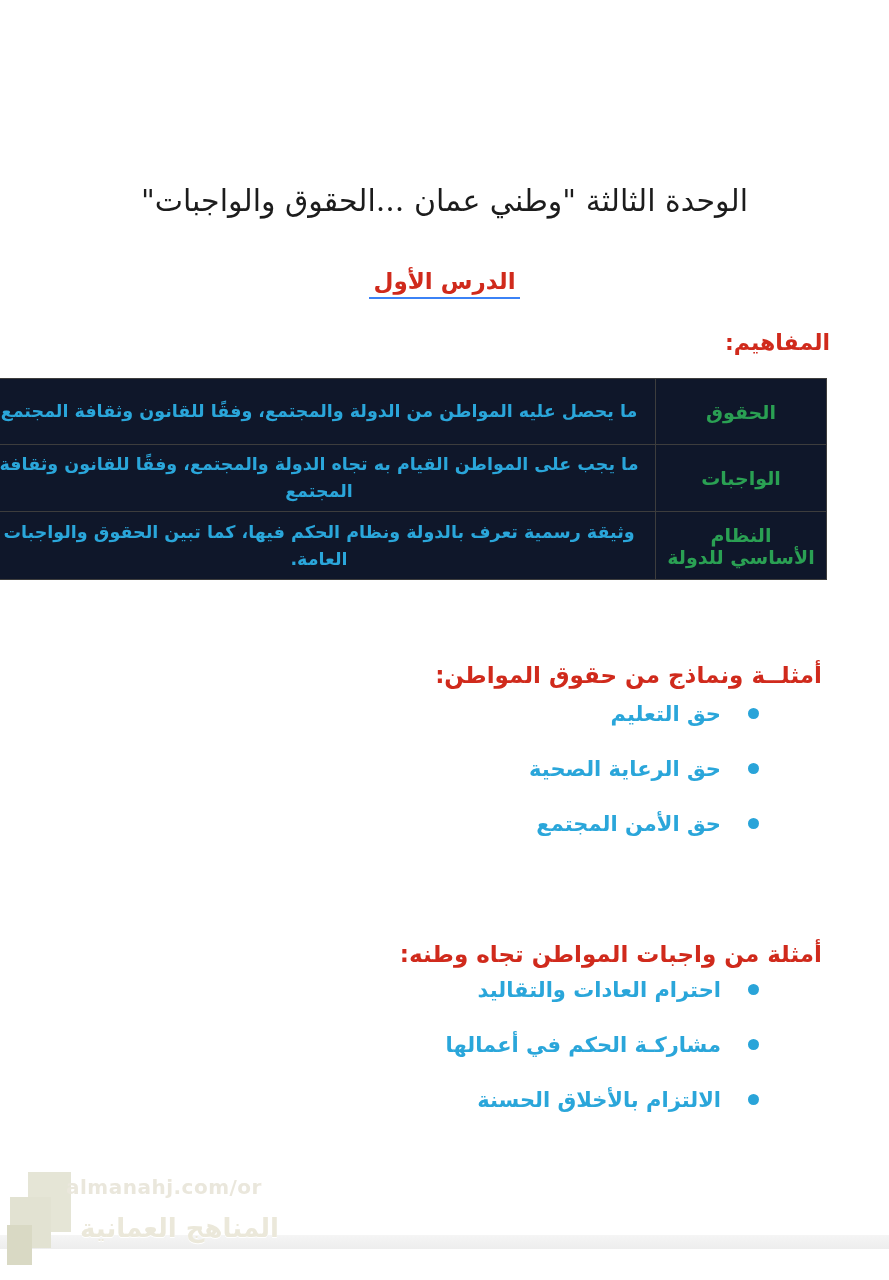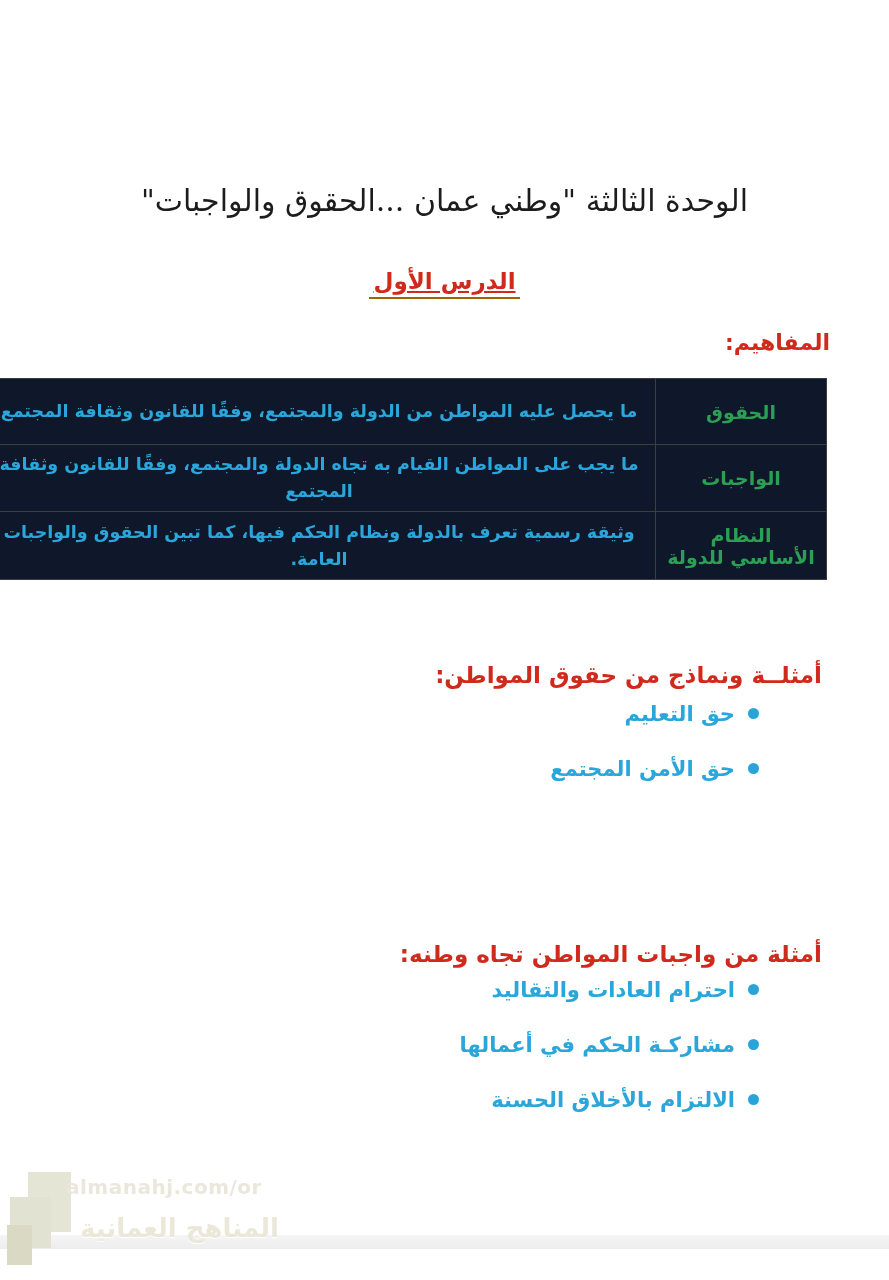--- a/index.html
+++ b/index.html
@@ -20,23 +20,22 @@
     font-size:30px; font-weight:500; color:#1c1c1c;
     letter-spacing:0.5px;
   }
   .lesson-wrap {
     position:absolute; top:268px; left:0; right:0;
     text-align:center;
   }
   .lesson-label {
     display:inline-block;
     color:#d02a1c; font-size:23px; font-weight:bold;
-    border-bottom:2px solid #a16207;
+    border-bottom:2px solid #3b82f6;
     padding:0 4px 3px 4px;
-    text-decoration:underline;
   }
   .concepts-label {
     position:absolute; top:330px; right:59px;
     color:#d02a1c; font-size:22px; font-weight:bold;
   }
   .concepts-table {
     position:absolute; top:378px; right:62px;
     width:845px;
     border-collapse:collapse;
     background:#0f172a;
@@ -57,21 +56,21 @@
   .heading-rights { top:628px;margin-top:34px; }
   .heading-duties { top:905px;margin-top:36px; }
   .bullet-list {
     position:absolute; right:130px;
     list-style:none;
   }
   .list-rights { top:686px; }
   .list-duties { top:962px; }
   .bullet-item {
     display:flex; align-items:center;
-    height:55px; gap:13px;
+    height:55px; gap:27px;
   }
   .bullet-dot {
     flex:0 0 auto;
     width:11px; height:11px; border-radius:50%;
     background:#29a4d9;
   }
   .bullet-text {
     color:#2aa6da; font-size:21px; font-weight:bold;
     white-space:nowrap;
   }
@@ -130,20 +129,24 @@
 
   <div class="section-heading heading-rights">أمثلــة ونماذج من حقوق المواطن:</div>
 
   <ul class="bullet-list list-rights">
     <li class="bullet-item">
       <span class="bullet-dot"></span>
       <span class="bullet-text">حق التعليم</span>
     </li>
     <li class="bullet-item">
       <span class="bullet-dot"></span>
+      <span class="bullet-text">حق الرعاية الصحية</span>
+    </li>
+    <li class="bullet-item">
+      <span class="bullet-dot"></span>
       <span class="bullet-text">حق الأمن المجتمع</span>
     </li>
   </ul>
 
   <div class="section-heading heading-duties">أمثلة من واجبات المواطن تجاه وطنه:</div>
 
   <ul class="bullet-list list-duties">
     <li class="bullet-item">
       <span class="bullet-dot"></span>
       <span class="bullet-text">احترام العادات والتقاليد</span>

